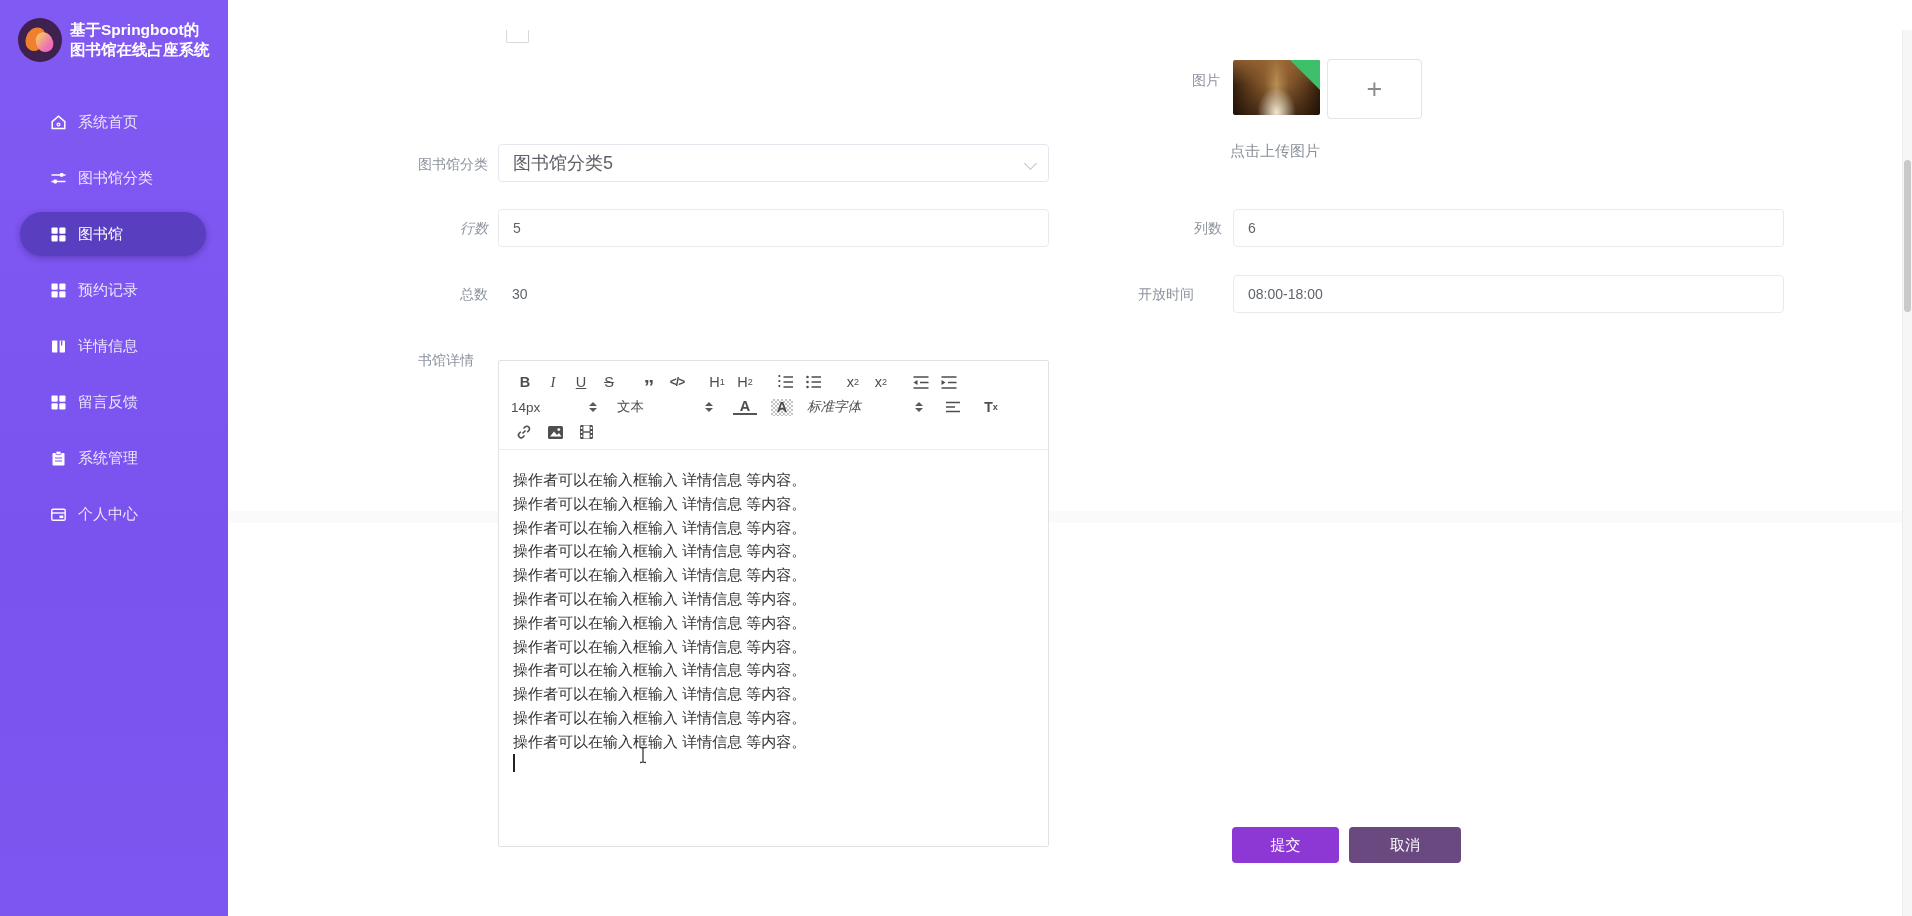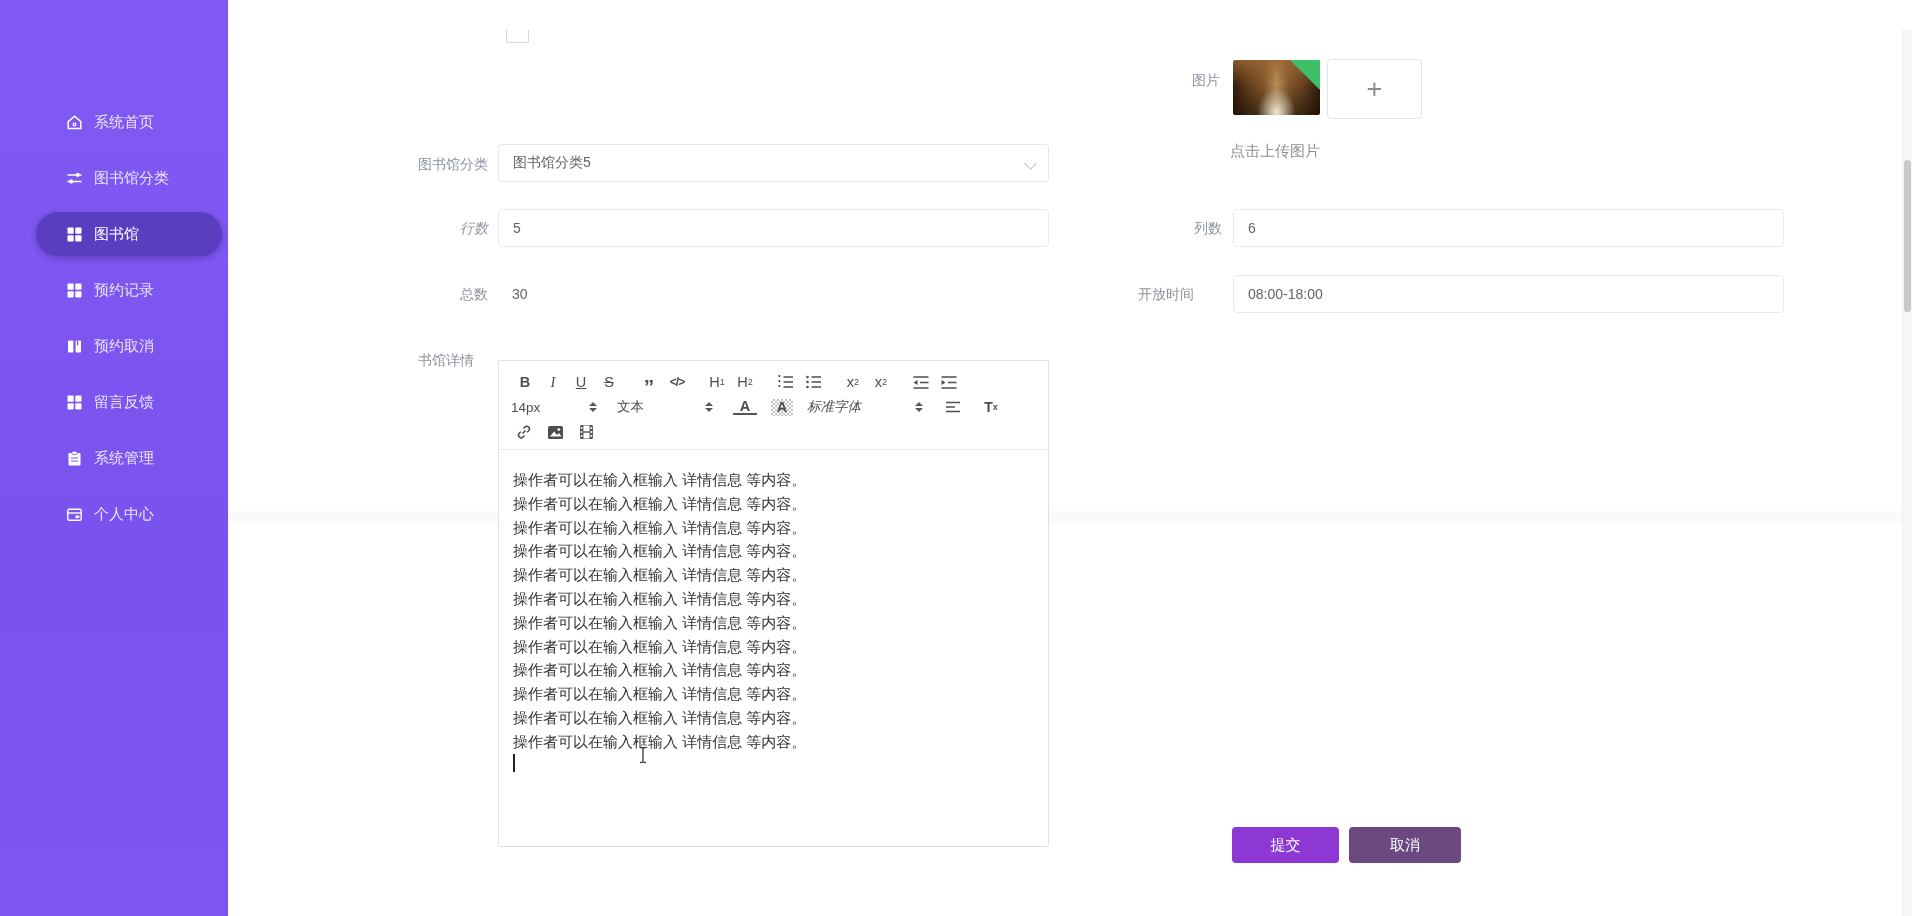--- a/index.html
+++ b/index.html
@@ -9,21 +9,21 @@
   
   .sidebar{position:absolute;left:0;top:0;width:228px;height:916px;
     background:linear-gradient(180deg,#8159f3 0%,#7a52ee 60%,#7d55ef 100%);}
   .logo-row{position:absolute;left:18px;top:18px;display:flex;align-items:center;gap:8px;width:200px;}
   .logo-avatar{width:44px;height:44px;border-radius:50%;background:#3f2150;position:relative;overflow:hidden;flex:0 0 44px;}
   .logo-avatar::before{content:"";position:absolute;left:8px;top:9px;width:18px;height:24px;border-radius:60% 40% 50% 50%;
     background:#f08030;transform:rotate(18deg);}
   .logo-avatar::after{content:"";position:absolute;left:18px;top:14px;width:17px;height:20px;border-radius:50% 60% 45% 55%;
     background:linear-gradient(140deg,#f5d060 10%,#ef6fb5 70%);transform:rotate(-12deg);}
   .app-title{color:#fff;font-size:15.5px;font-weight:bold;line-height:20px;}
-  .nav{position:absolute;left:16px;top:94px;width:228px;}
+  .nav{position:absolute;left:0;top:94px;width:228px;}
   .nav-item{position:relative;height:56px;display:flex;align-items:center;padding-left:50px;gap:11px;
     color:#ece5ff;font-size:15px;cursor:pointer;}
   .nav-item.active{color:#fff;}
   .nav-item.active::before{content:"";position:absolute;left:20px;right:22px;top:6px;bottom:6px;
     background:#5a3ec0;border-radius:22px;box-shadow:0 2px 6px rgba(40,20,90,.35);}
   .nav-item>*{position:relative;z-index:1;}
   .nav-ic{width:17px;height:17px;flex:0 0 17px;}
 
   
   .content{position:absolute;left:228px;top:0;right:0;bottom:0;margin-top:30px;}
@@ -41,21 +41,21 @@
   .thumb-badge{position:absolute;right:0;top:0;width:30px;height:30px;background:#3ec06a;
     clip-path:polygon(0 0,100% 0,100% 100%);}
   .upload-box{position:absolute;left:1099px;top:29px;width:93px;height:58px;background:#fff;
     border:1px solid #e3e3e3;border-radius:4px;display:flex;align-items:center;justify-content:center;
     color:#8c8c8c;font-size:27px;font-weight:300;cursor:pointer;}
   .upload-hint{position:absolute;left:1002px;top:112px;color:#8a9099;font-size:15px;}
 
   
   .select-box{position:absolute;left:270px;top:114px;width:551px;height:38px;box-sizing:border-box;
     border:1px solid #e4e7ed;border-radius:4px;background:#fff;display:flex;align-items:center;
-    padding:0 30px 0 14px;font-size:14px;color:#606266;cursor:pointer;}
+    padding:0 30px 0 14px;font-size:18px;color:#606266;cursor:pointer;}
   .chevron{position:absolute;right:13px;top:14px;width:8px;height:8px;
     border-right:1.4px solid #b9bfc9;border-bottom:1.4px solid #b9bfc9;transform:rotate(45deg);}
   .tinput{position:absolute;width:551px;height:38px;box-sizing:border-box;border:1px solid #e8eaee;
     border-radius:4px;background:#fff;padding:0 14px;font-size:14px;color:#5f646b;outline:none;
     font-family:"Liberation Sans","DejaVu Sans",sans-serif;}
   .total-value{position:absolute;left:284px;top:256px;font-size:14px;color:#5f646b;}
 
   
   .editor{position:absolute;left:270px;top:330px;width:551px;height:487px;box-sizing:border-box;
     background:#fff;border:1px solid #e2e2e2;border-radius:2px;z-index:2;}
@@ -113,20 +113,27 @@
   
   .sb-track{position:absolute;right:0;top:0;width:9px;height:916px;background:#f6f6f6;border-left:1px solid #ededed;z-index:5;}
   .sb-thumb{position:absolute;right:1px;top:130px;width:7px;height:152px;background:#c9c9c9;border-radius:4px;}
 </style>
 </head>
 <body>
 
 <div class="screen">
 
   <aside class="sidebar">
+    <div class="logo-row">
+      <div class="logo-avatar"></div>
+      <div class="app-title">
+        <div>基于Springboot的</div>
+        <div>图书馆在线占座系统</div>
+      </div>
+    </div>
     <nav class="nav">
       <div class="nav-item">
         <svg class="nav-ic" viewBox="0 0 17 17" fill="none" stroke="#fff" stroke-width="1.5">
             <path d="M2.2 7.6 8.5 2.2 14.8 7.6 V14.6 H2.2 Z"></path>
             <circle cx="8.5" cy="10.5" r="1.4" stroke-width="1.2"></circle>
           </svg>
         <span>系统首页</span>
       </div>
       <div class="nav-item">
         <svg class="nav-ic" viewBox="0 0 17 17" stroke="#fff" stroke-width="1.6" fill="#fff">
@@ -154,21 +161,21 @@
           </svg>
         <span>预约记录</span>
       </div>
       <div class="nav-item">
         <svg class="nav-ic" viewBox="0 0 17 17" fill="#fff">
             <rect x="2" y="2.5" width="5.6" height="12" rx="0.8"></rect>
             <rect x="9.4" y="2.5" width="5.6" height="12" rx="0.8"></rect>
             <rect x="7.6" y="2.5" width="1.8" height="12" fill="#7d55ef"></rect>
             <rect x="11" y="2.5" width="1.3" height="5" fill="#7d55ef"></rect>
           </svg>
-        <span>预约取消</span>
+        <span>详情信息</span>
       </div>
       <div class="nav-item">
         <svg class="nav-ic" viewBox="0 0 17 17" fill="#fff">
             <rect x="1.5" y="1.5" width="6.2" height="6.2" rx="1"></rect>
             <rect x="9.3" y="1.5" width="6.2" height="6.2" rx="1"></rect>
             <rect x="1.5" y="9.3" width="6.2" height="6.2" rx="1"></rect>
             <rect x="9.3" y="9.3" width="6.2" height="6.2" rx="1"></rect>
           </svg>
         <span>留言反馈</span>
       </div>

